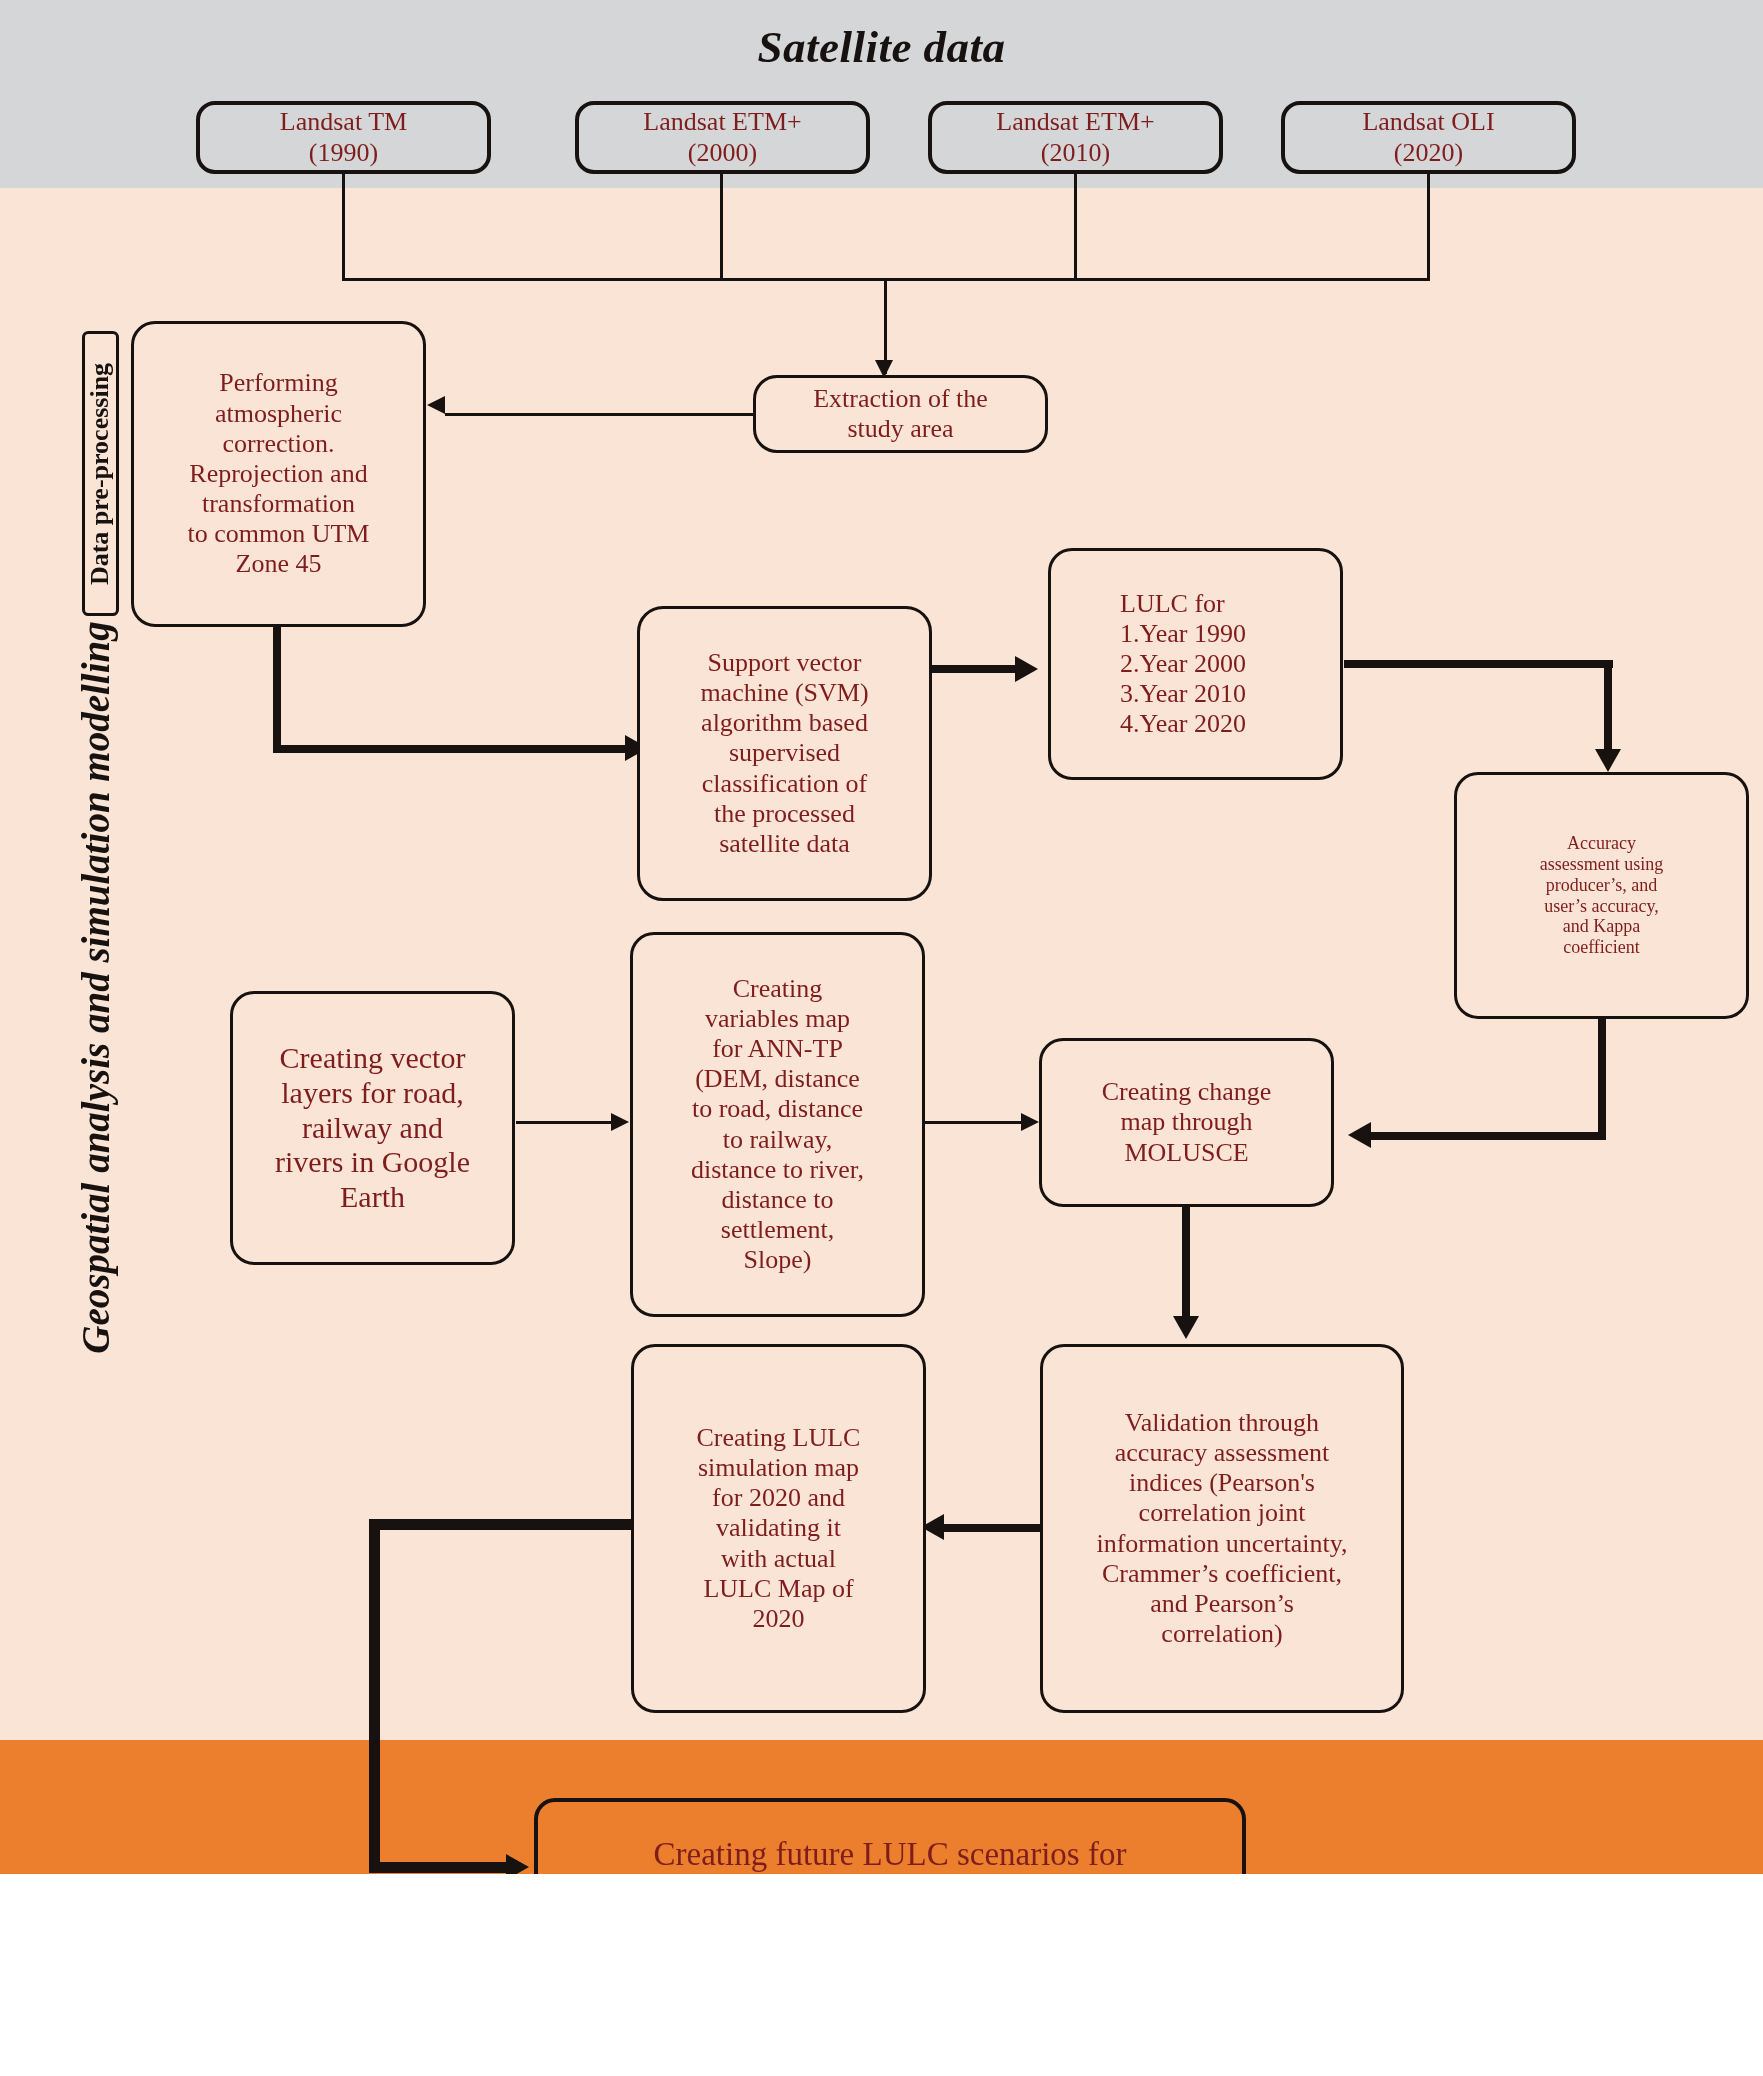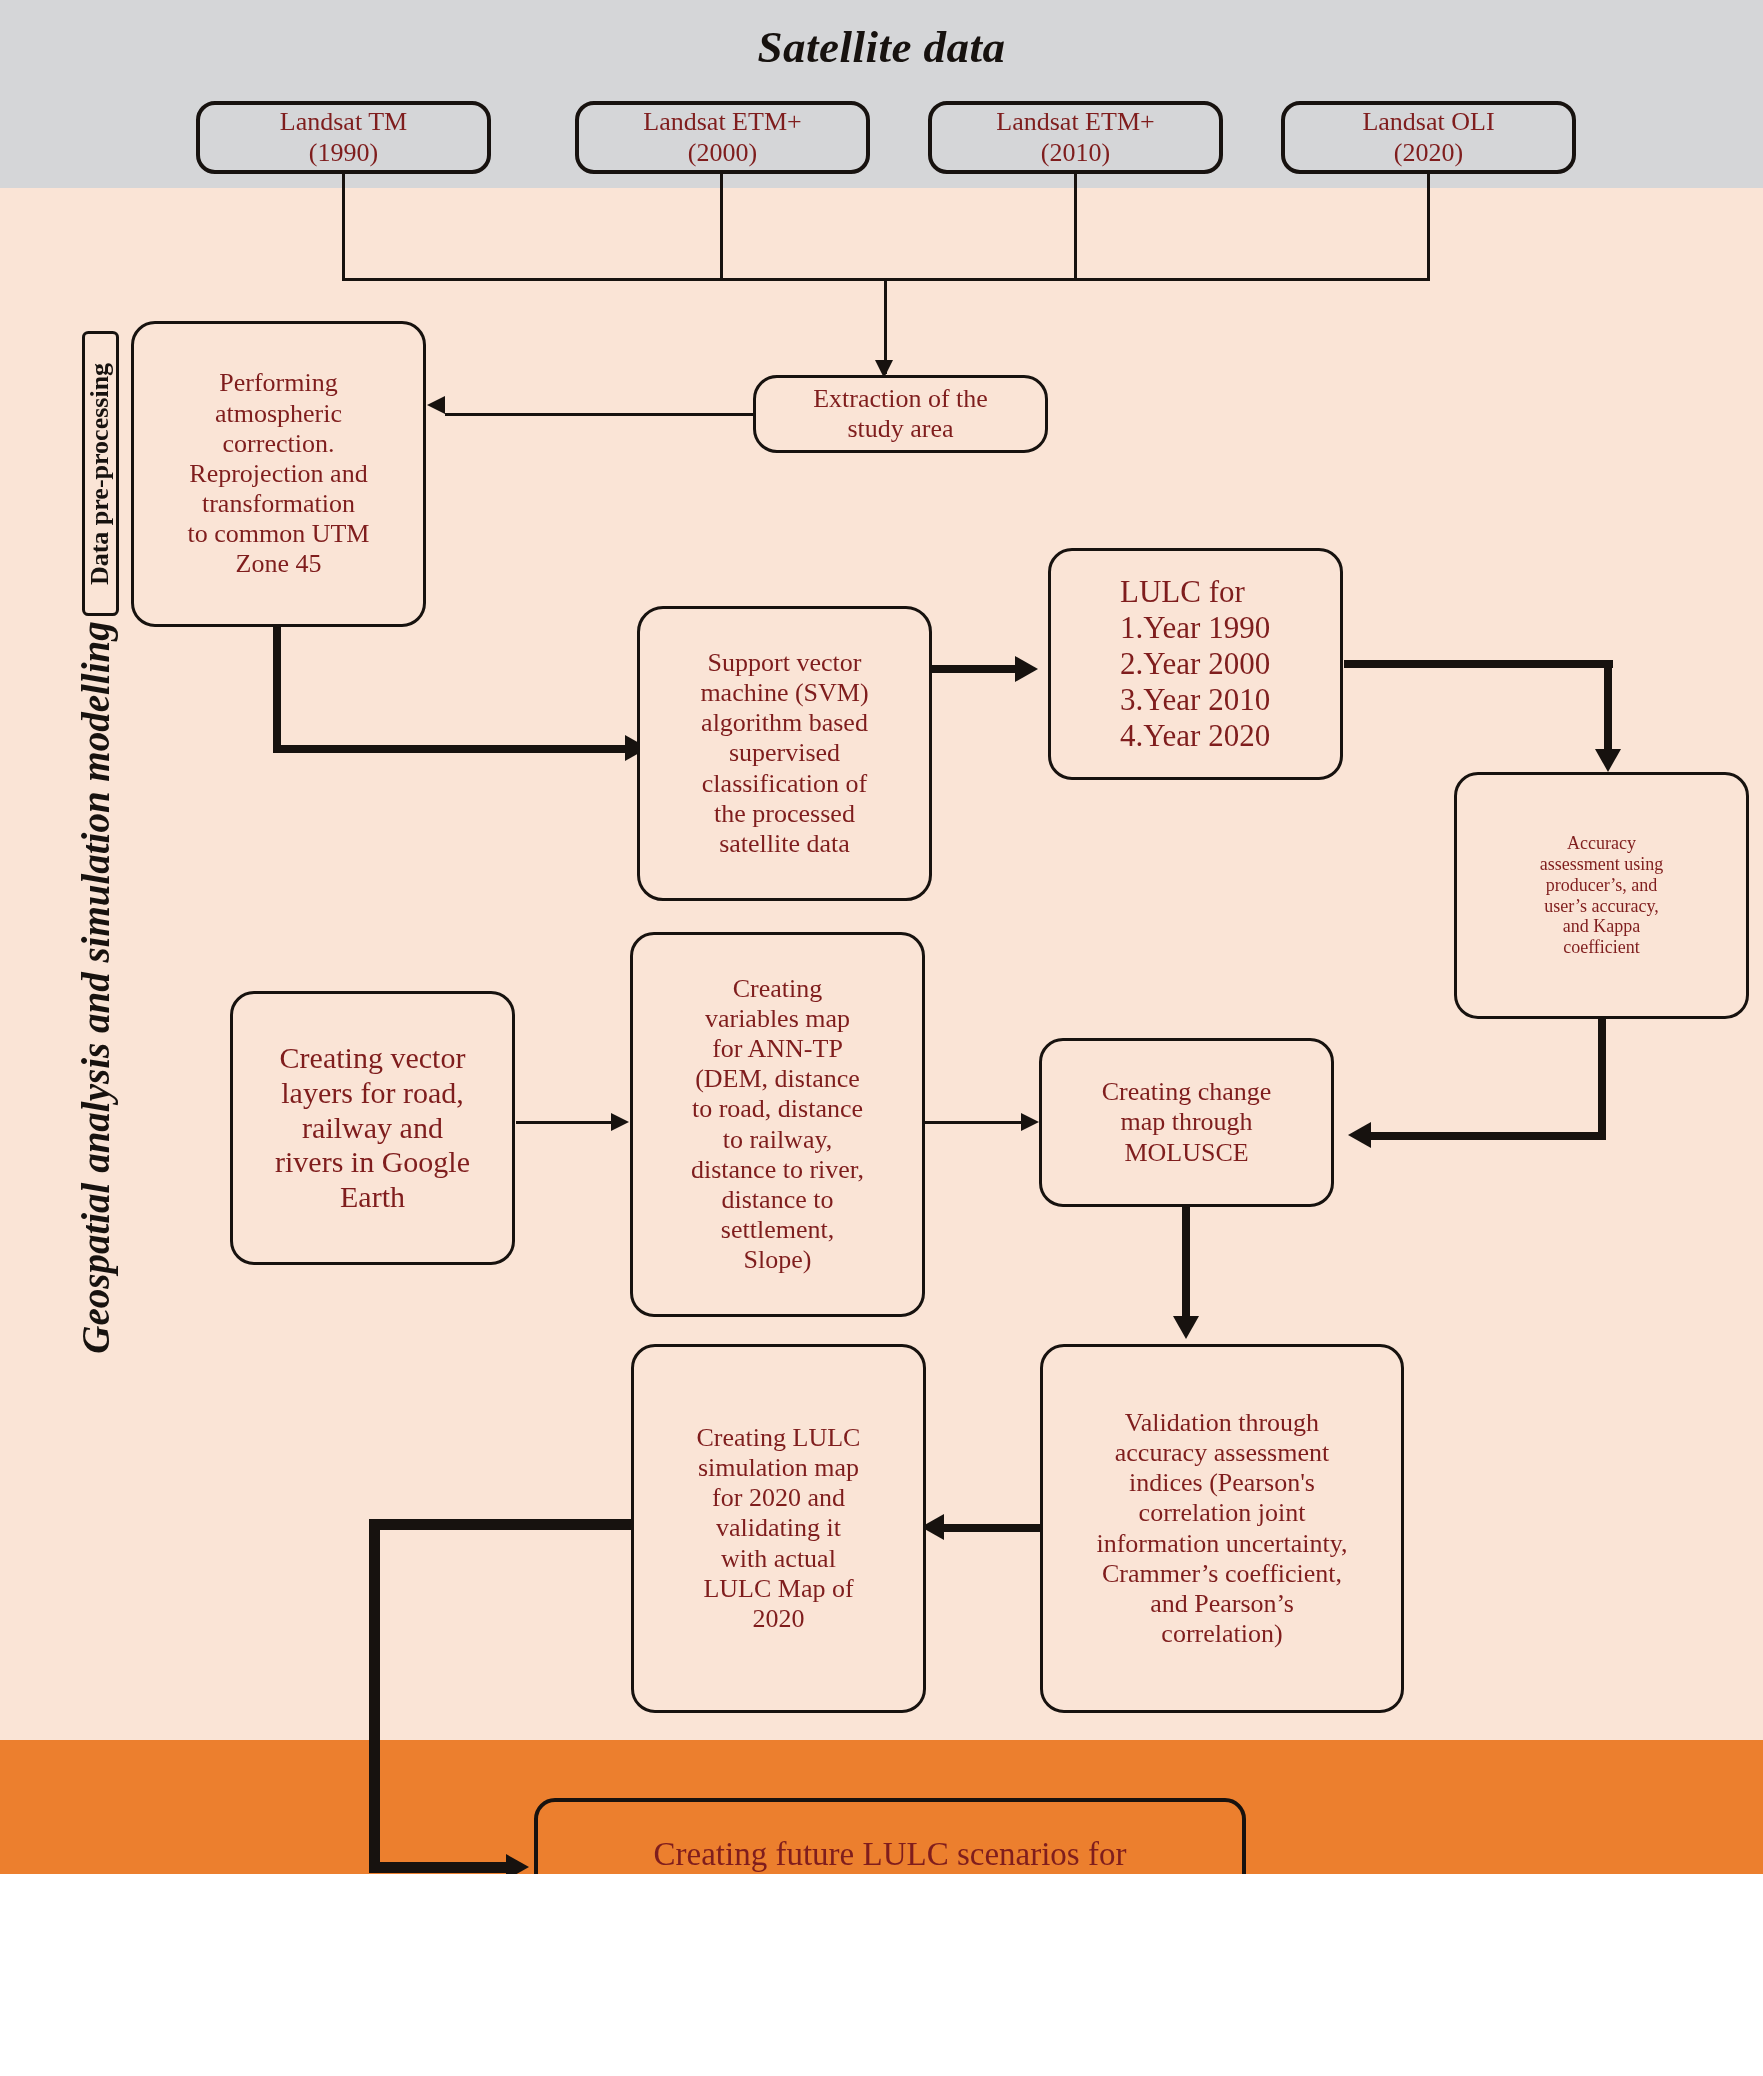--- a/index.html
+++ b/index.html
@@ -151,21 +151,21 @@
 machine (SVM)
 algorithm based
 supervised
 classification of
 the processed
 satellite data</div>
 
   <div class="ln thick" style="left:932px;top:665px;width:88px;height:8.4px;"></div>
   <div class="ah right" style="left:1015px;top:656px;"></div>
 
-  <div class="box" style="left:1048px;top:548px;width:295px;height:232px;font-size:31px;text-align:left;justify-content:flex-start;padding-left:69px;">LULC for
+  <div class="box" style="left:1048px;top:548px;width:295px;height:232px;font-size:26px;text-align:left;justify-content:flex-start;padding-left:69px;">LULC for
 1.Year 1990
 2.Year 2000
 3.Year 2010
 4.Year 2020</div>
 
   <div class="ln thick" style="left:1344px;top:660px;width:269px;height:8.4px;"></div>
   <div class="ln thick" style="left:1604px;top:660px;width:8.4px;height:96px;"></div>
   <div class="ah down" style="left:1595px;top:749px;"></div>
 
   <div class="box" style="left:1454px;top:772px;width:295px;height:247px;font-size:18px;">Accuracy

